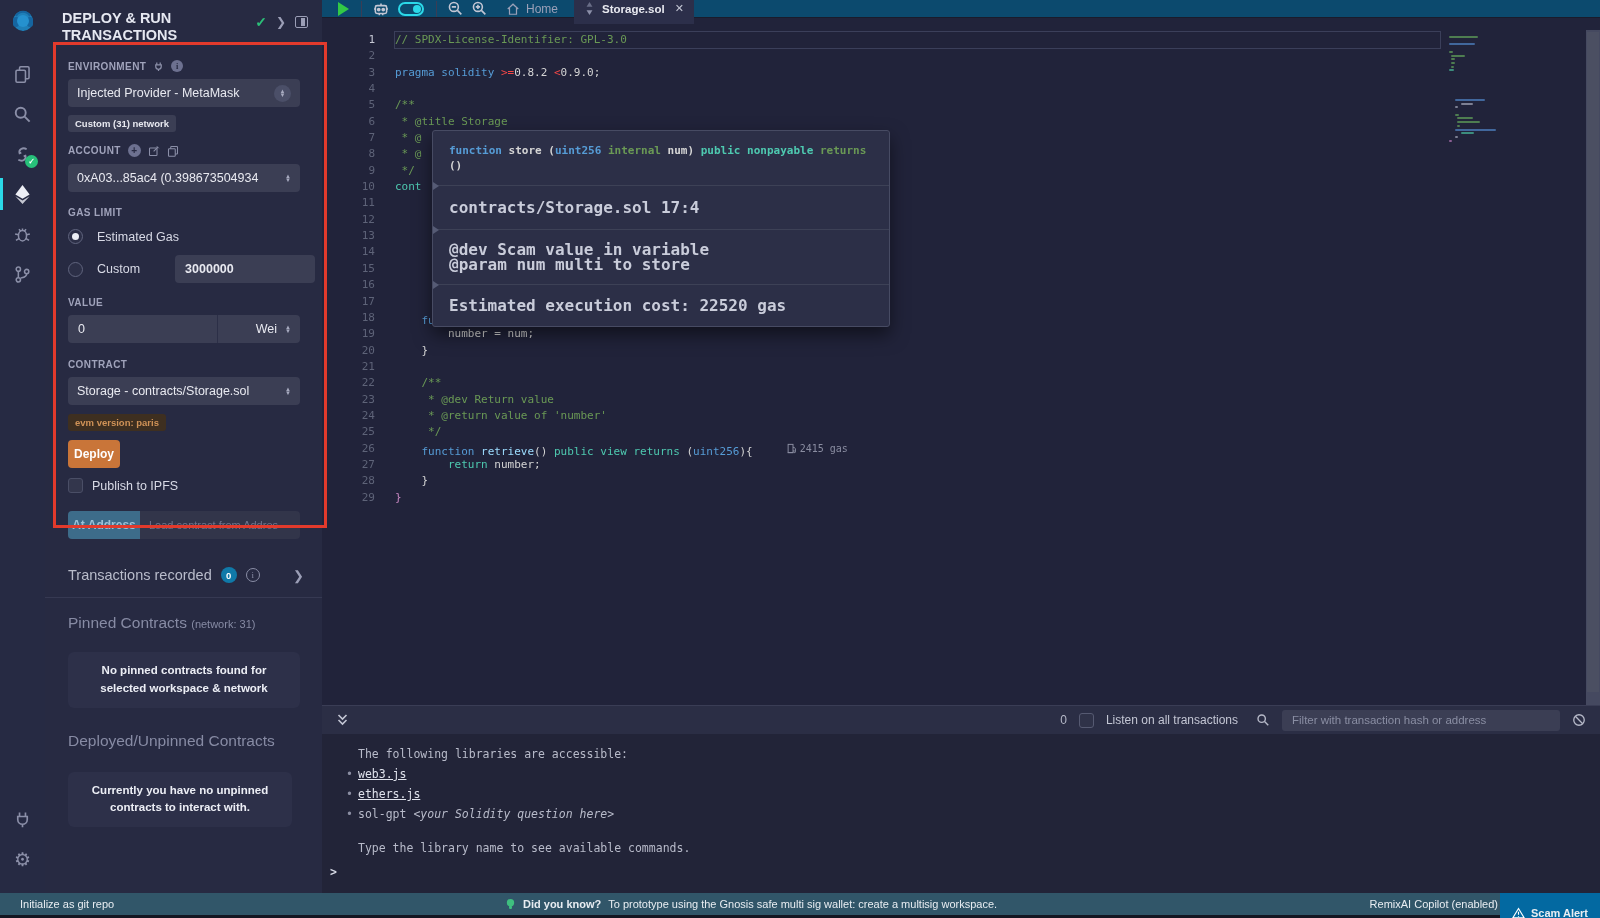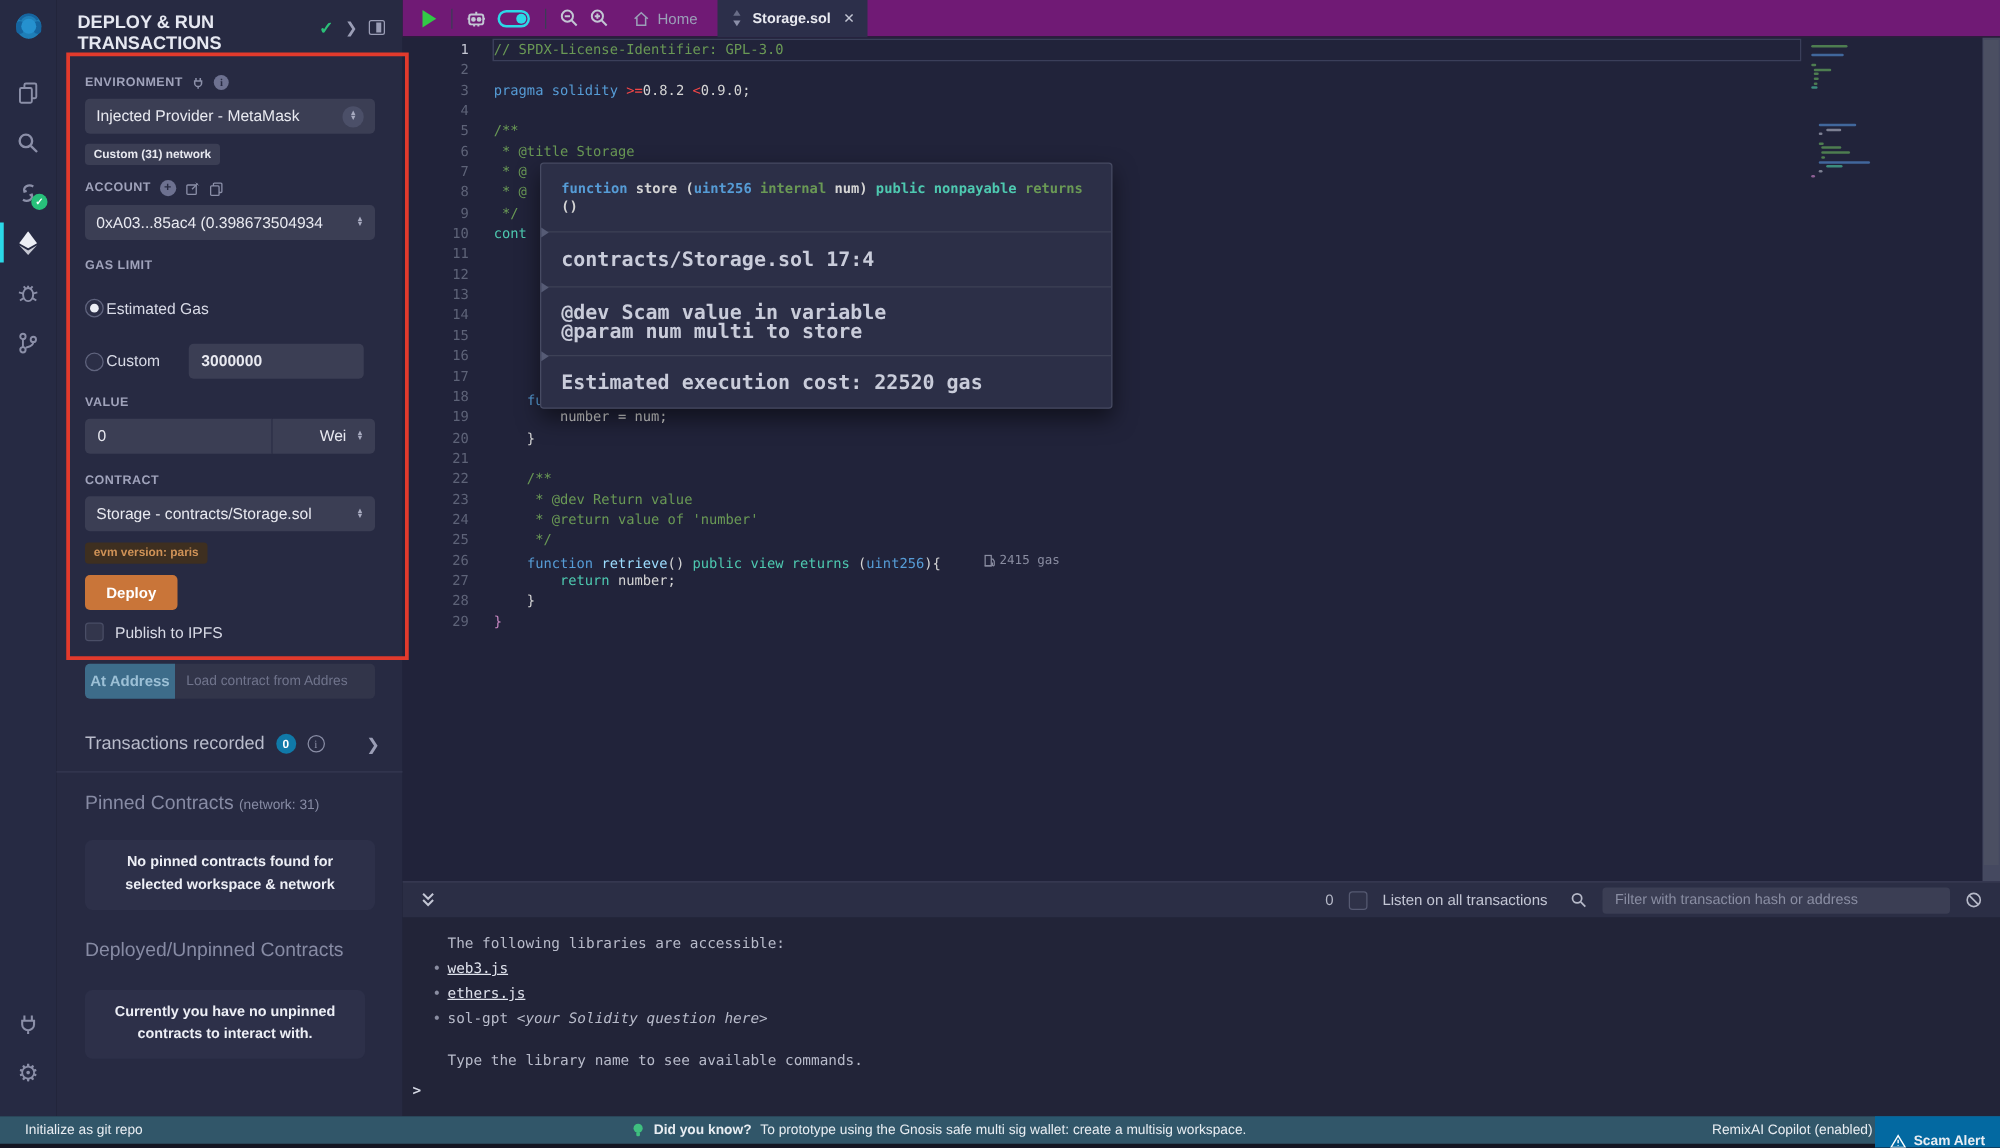--- a/index.html
+++ b/index.html
@@ -28,49 +28,49 @@
 .sel{height:28px;background:#3b3e54;border-radius:4px;display:flex;align-items:center;padding:0 9px;font-size:12.5px;color:#e8e9f0;margin-top:7px;cursor:pointer}
 .sel .grow{flex:1;white-space:nowrap;overflow:hidden}
 .sel-circ{width:17px;height:17px;border-radius:50%;background:#4b4f68;display:flex;flex-direction:column;align-items:center;justify-content:center;color:#c8cad8;flex-shrink:0}
 .carets{display:flex;flex-direction:column;align-items:center;color:#a8abc0}
 .carets i{font-style:normal;font-size:6px;line-height:4.5px}
 .badge-net{display:inline-block;margin-top:8px;padding:3px 7px;background:#3b3e54;border-radius:3px;font-size:9.5px;font-weight:bold;color:#e8e9f0}
 .row-label-icons{display:flex;align-items:center;gap:7px}
 .ico-sm{color:#8b8fa8;display:inline-flex}
 .info-circ{width:12px;height:12px;border-radius:50%;background:#6d7190;color:#272a42;font-size:8.5px;font-weight:bold;display:flex;align-items:center;justify-content:center;font-family:"Liberation Serif",serif}
 .plus-circ{width:13px;height:13px;border-radius:50%;background:#6d7190;color:#272a42;font-size:10px;font-weight:bold;display:flex;align-items:center;justify-content:center}
-.radio-row{display:flex;align-items:center;gap:2px;margin-top:21px;font-size:12.5px;color:#d8dae6}
+.radio-row{display:flex;align-items:center;gap:14px;margin-top:11px;font-size:12.5px;color:#d8dae6}
 .radio{width:15px;height:15px;border-radius:50%;border:1px solid #60647e;background:#2c2f47;flex-shrink:0;display:flex;align-items:center;justify-content:center}
 .radio.sel-r::after{content:"";width:7px;height:7px;border-radius:50%;background:#eceef5}
 .gas-input{margin-left:21px;width:140px;height:28px;background:#3b3e54;border:none;border-radius:4px;color:#e8e9f0;font-size:12.5px;font-weight:bold;padding:0 10px;font-family:"Liberation Sans",sans-serif}
 .val-row{display:flex;margin-top:7px}
 .val-input{width:150px;height:28px;background:#3b3e54;border:none;border-radius:4px 0 0 4px;color:#e8e9f0;font-size:12.5px;padding:0 10px;border-right:1px solid #2c2f47}
 .val-unit{flex:1;height:28px;background:#3b3e54;border-radius:0 4px 4px 0;display:flex;align-items:center;justify-content:flex-end;gap:8px;padding:0 9px;font-size:12.5px;color:#e8e9f0}
 .badge-evm{display:inline-block;margin-top:9px;padding:3px 7px;background:#3e2f20;border-radius:3px;font-size:9.5px;font-weight:bold;color:#cf9257}
-.btn-deploy{margin-top:9px;width:74px;height:28px;background:#c97539;border:none;border-radius:4px;color:#fff;font-size:12px;font-weight:bold;cursor:pointer;font-family:"Liberation Sans",sans-serif}
+.btn-deploy{margin-top:9px;width:52px;height:28px;background:#c97539;border:none;border-radius:4px;color:#fff;font-size:12px;font-weight:bold;cursor:pointer;font-family:"Liberation Sans",sans-serif}
 .pub-row{display:flex;align-items:center;gap:9px;margin-top:10px;font-size:12.5px;color:#d8dae6}
 .checkbox{width:15px;height:15px;border-radius:3px;background:#33364c;border:1px solid #4a4e66}
 .addr-row{display:flex;margin-top:18px}
 .addr-btn{width:92px;height:28px;background:#3d6c8a;border-radius:4px 0 0 4px;color:#9cc0d6;font-size:12px;font-weight:bold;display:flex;align-items:center;justify-content:center;cursor:pointer}
 .addr-input{flex:1;height:28px;background:#32354a;border:none;border-radius:0 4px 4px 0;color:#70748c;font-size:11px;padding:0 9px;font-family:"Liberation Sans",sans-serif}
 .addr-input::placeholder{color:#70748c}
 .tx-row{display:flex;align-items:center;gap:9px;padding:16px 18px 14px 23px;margin-top:12px}
 .tx-label{font-size:14.5px;color:#b9bccb}
 .badge-count{width:16px;height:16px;border-radius:50%;background:#1079a8;color:#fff;font-size:9.5px;font-weight:bold;display:flex;align-items:center;justify-content:center}
 .info-out{width:14px;height:14px;border-radius:50%;border:1px solid #8a8ea6;color:#8a8ea6;font-size:9px;display:flex;align-items:center;justify-content:center;font-family:"Liberation Serif",serif}
 .tx-chev{margin-left:auto;color:#9b9eb6;font-size:13px}
 .divider{height:1px;background:#363952;margin:0}
 .sec-title{padding:16px 18px 0 23px;font-size:15.5px;color:#878ba4}
 .sec-title small{font-size:11px}
 .alert-box{margin:16px 22px 0 23px;background:#2d3049;border-radius:6px;padding:10px 14px;font-size:11.5px;font-weight:bold;color:#eceef5;text-align:center;line-height:1.55}
 
 .red-box{position:absolute;left:53px;top:42px;width:274px;height:486px;border:3px solid #e23a2c;z-index:60;pointer-events:none}
 
 .main{position:absolute;left:322px;top:0;width:1278px;height:893px;background:#21233a}
-.etoolbar{height:30px;background:#701a75;display:flex;align-items:center;border-bottom:1px solid #1a1c2c}
+.etoolbar{height:18px;background:#0c4a6e;display:flex;align-items:center;border-bottom:1px solid #1a1c2c}
 .vsep{width:1px;height:16px;background:#3a3d55}
 .play-btn{width:0;height:0;border-left:11px solid #32c946;border-top:7px solid transparent;border-bottom:7px solid transparent;margin-left:16px;cursor:pointer}
 .cyan{color:#2bd9e8}
 .toggle{width:26px;height:14px;border:2px solid #2bd9e8;border-radius:8px;display:flex;align-items:center;justify-content:flex-end;padding:1px;cursor:pointer}
 .toggle .knob{width:8px;height:8px;border-radius:50%;background:#2bd9e8}
 .tool-ic{display:inline-flex;color:#c3c6d4;cursor:pointer}
 .home{display:flex;align-items:center;gap:6px;color:#9ba0b8;font-size:12px;margin-left:18px;cursor:pointer}
 .tab{height:30px;display:flex;align-items:center;gap:7px;padding:0 10px;background:#2c2f4a;margin-left:16px;cursor:pointer}
 .tab-label{font-size:11.5px;font-weight:bold;color:#e8e9f0}
 .tab-close{color:#c3c6d4;font-size:11px;margin-left:3px}

